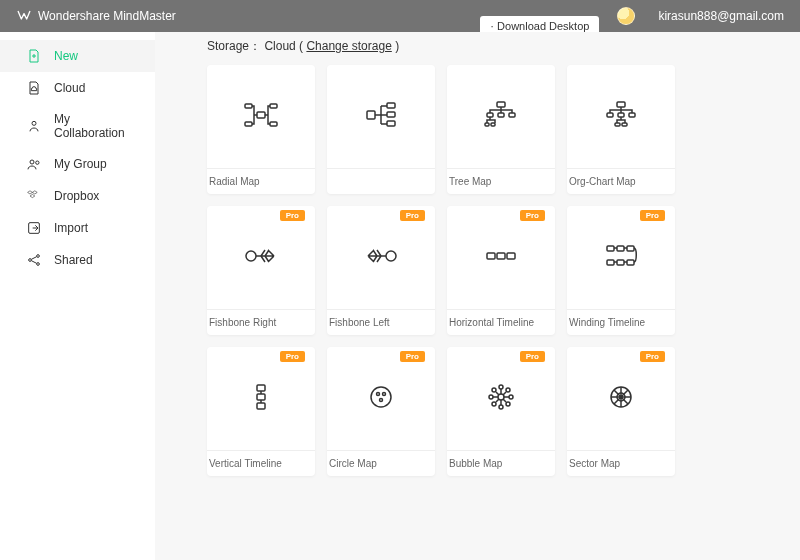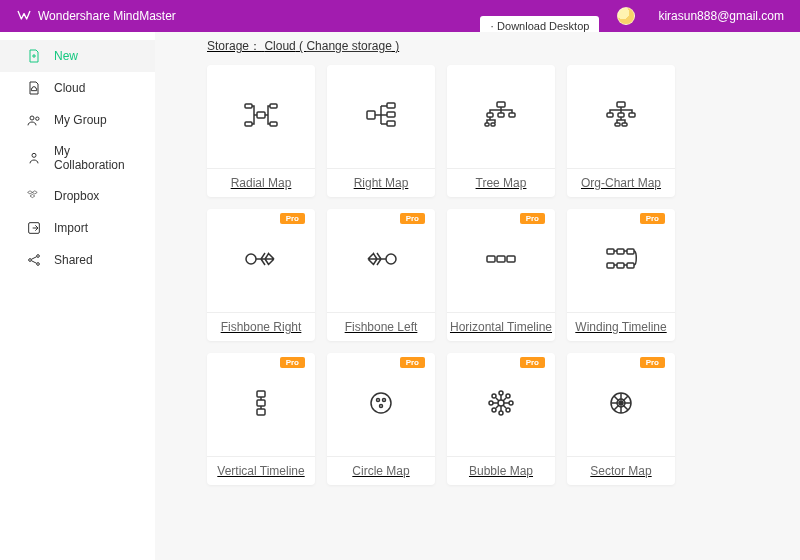--- a/index.html
+++ b/index.html
@@ -1,40 +1,40 @@
 <!DOCTYPE html>
 <html><head>
 <meta charset="utf-8">
 <style>
 * { margin: 0; padding: 0; box-sizing: border-box; }
 body { font-family: -apple-system, BlinkMacSystemFont, "Segoe UI", Arial, sans-serif; background: #fff; width: 800px; height: 560px; overflow: hidden; }
-.topbar { background: #a21caf; height: 32px; display: flex; align-items: center; padding: 0 16px; color: #fff; font-size: 12px; }
+.topbar { background: #737373; height: 32px; display: flex; align-items: center; padding: 0 16px; color: #fff; font-size: 12px; }
 .app-logo { display: inline-flex; align-items: center; gap: 6px; }
 .app-logo svg { width: 16px; height: 16px; }
 .topbar-spacer { flex: 1 1 auto; }
 .dl-btn { background: #fff; color: #333; font-size: 11px; border-radius: 3px; padding: 4px 10px; border: none; cursor: pointer; margin-right: 18px; margin-top: 19px; }
 .user { display: flex; align-items: center; gap: 23px; font-size: 12px; }
 .avatar { width: 18px; height: 18px; border-radius: 50%; background: radial-gradient(circle at 30% 30%, #fff3b0 0 40%, #f8d36a 41% 100%); border: 1px solid rgba(255,255,255,0.5); }
 
 .main { display: flex; height: calc(560px - 32px); }
 .sidebar { width: 155px; background: #fff; padding-top: 8px; }
 .sidebar-item { display: flex; align-items: center; gap: 12px; padding: 8px 14px 8px 26px; font-size: 12px; color: #333; cursor: pointer; }
 .sidebar-item.active { background: #f4f4f4; color: #15c880; align-items: center; }
 .sidebar-item .ic { width: 16px; height: 16px; display: flex; align-items: center; justify-content: center; }
 .sidebar-item svg { stroke: currentColor; fill: none; stroke-width: 1.5; }
 
-.content { flex: 1; background: #f7f7f7; padding: 6px 24px 20px 52px; overflow: auto; text-decoration: underline; }
+.content { flex: 1; background: #f7f7f7; padding: 6px 24px 20px 52px; overflow: auto; }
 .storage-line { font-size: 12px; color: #333; margin-bottom: 10px; }
 .storage-line a { color: #333; text-decoration: underline; cursor: pointer; }
 
 .grid { display: grid; grid-template-columns: repeat(4, 108px); gap: 12px; }
 .card { width: 108px; background: #fff; border-radius: 4px; box-shadow: 0 1px 3px rgba(0,0,0,0.05); display: flex; flex-direction: column; position: relative; cursor: pointer; }
 .card-body { height: 104px; display: flex; align-items: center; justify-content: center; border-bottom: 1px solid #eee; }
 .card-body svg { stroke: #333; fill: none; stroke-width: 1.5; }
-.card-footer { text-align: center; font-size: 12px; color: #666; padding: 7px 2px; }
+.card-footer { text-align: left; font-size: 10px; color: #666; padding: 7px 2px; }
 .pro { position: absolute; top: 4px; right: 10px; background: #ff9a1a; color: #fff; font-size: 8px; padding: 1px 6px; border-radius: 2px; font-weight: 600; }
 </style>
 </head>
 <body>
 
 <div class="topbar">
   <div class="app-logo">
     <span>
       <svg viewBox="0 0 24 24">
           <path d="M3 6 L8 18 L12 10 L16 18 L21 6" stroke="#fff" stroke-width="2" fill="none" stroke-linejoin="round"></path>
@@ -66,35 +66,35 @@
           <svg viewBox="0 0 24 24" width="16" height="16">
             <path d="M6 3h9l3 3v15H6z"></path>
             <path d="M9 13a3 3 0 0 1 6 0h1v3H8v-3z"></path>
           </svg>
         </span>
       <span>Cloud</span>
     </div>
     <div class="sidebar-item">
       <span class="ic">
           <svg viewBox="0 0 24 24" width="16" height="16">
+            <circle cx="12" cy="8" r="3"></circle>
+            <path d="M6 20c0-3 3-5 6-5s6 2 6 5"></path>
+          </svg>
+        </span>
+      <span>My Collaboration</span>
+    </div>
+    <div class="sidebar-item">
+      <span class="ic">
+          <svg viewBox="0 0 24 24" width="16" height="16">
             <circle cx="9" cy="9" r="3"></circle>
             <circle cx="17" cy="10" r="2.5"></circle>
             <path d="M3 20c0-3 3-5 6-5s6 2 6 5"></path>
           </svg>
         </span>
       <span>My Group</span>
-    </div>
-    <div class="sidebar-item">
-      <span class="ic">
-          <svg viewBox="0 0 24 24" width="16" height="16">
-            <circle cx="12" cy="8" r="3"></circle>
-            <path d="M6 20c0-3 3-5 6-5s6 2 6 5"></path>
-          </svg>
-        </span>
-      <span>My Collaboration</span>
     </div>
     <div class="sidebar-item">
       <span class="ic">
           <svg viewBox="0 0 24 24" width="16" height="16">
             <path d="M6 5l6 4-6 4-6-4zM18 5l6 4-6 4-6-4z" transform="scale(0.6) translate(4,2)"></path>
             <path d="M12 14l6 4-6 4-6-4z" transform="scale(0.6) translate(4,2)"></path>
           </svg>
         </span>
       <span>Dropbox</span>
     </div>
@@ -135,21 +135,20 @@
               </svg></span>
           </div>
           <div class="card-footer">Radial Map</div>
         </div>
         <div class="card">
           <div class="card-body">
             <span><svg width="36" height="32" viewBox="0 0 36 32">
                 <use href="#ic-right"></use>
               </svg></span>
           </div>
-          <div class="card-footer">Right Map</div>
         </div>
         <div class="card">
           <div class="card-body">
             <span><svg width="36" height="32" viewBox="0 0 36 32">
                 <use href="#ic-tree"></use>
               </svg></span>
           </div>
           <div class="card-footer">Tree Map</div>
         </div>
         <div class="card">

